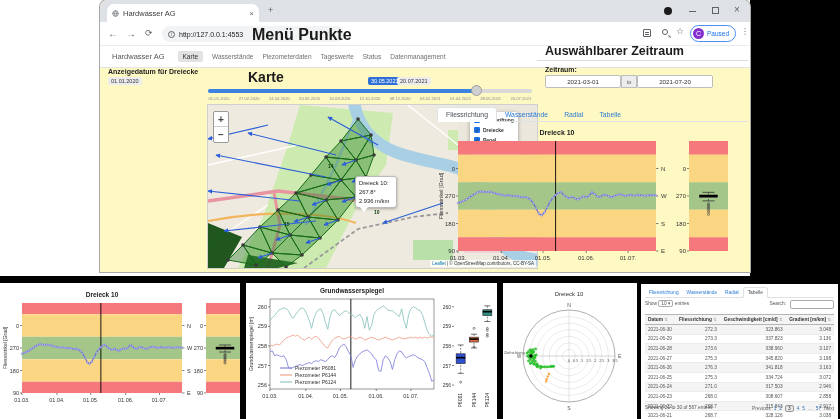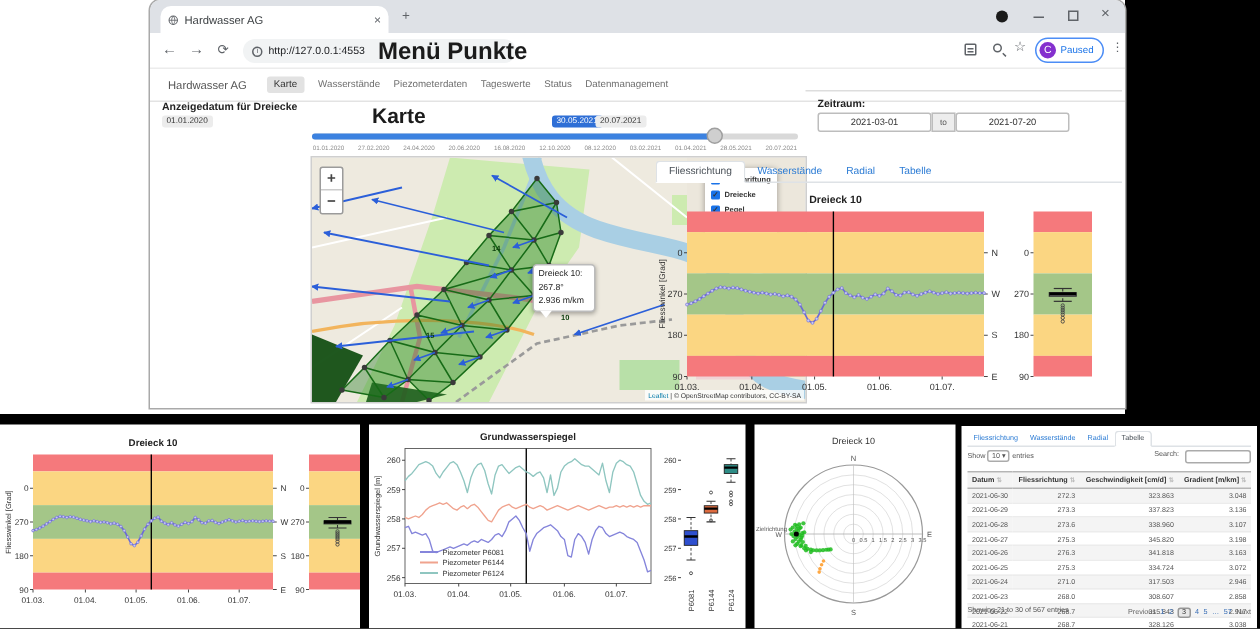--- a/index.html
+++ b/index.html
@@ -3,21 +3,21 @@
 <meta charset="utf-8">
 <style>
   *{box-sizing:border-box;margin:0;padding:0}
   html,body{background:#000}
   body{font-family:"Liberation Sans",sans-serif}
   #stage{position:relative;width:840px;height:419px;background:#000;overflow:hidden}
   .abs{position:absolute}
   svg text{font-family:"Liberation Sans",sans-serif}
   
   #backdrop{left:0;top:0;width:750px;height:276px;background:#fff}
-  #browser{left:100px;top:0;width:650px;height:272px;background:#ffffff;border-radius:7px 7px 0 0;box-shadow:0 0 0 1px #a9a9a9}
+  #browser{left:100px;top:0;width:650px;height:272px;background:#fef9c3;border-radius:7px 7px 0 0;box-shadow:0 0 0 1px #a9a9a9}
   #titlebar{position:absolute;left:0;top:0;width:100%;height:22px;background:#dee1e6;border-radius:7px 7px 0 0}
   #tab{position:absolute;left:7px;top:4px;width:152px;height:18px;background:#fff;border-radius:7px 7px 0 0;display:flex;align-items:center;padding:0 5px;gap:4px}
   #tab .t{font-size:7.5px;color:#3c4043;flex:1;white-space:nowrap;overflow:hidden}
   .glyph{color:#5f6368}
   #toolbar{position:absolute;left:0;top:22px;width:100%;height:24px;background:#fff;border-bottom:1px solid #ececec;display:flex;align-items:center}
   #urlpill{position:absolute;left:62px;top:4px;width:182px;height:16px;background:#f1f3f4;border-radius:8px;display:flex;align-items:center;padding:0 6px;gap:4px}
   #urlpill .u{font-size:7px;color:#202124;white-space:nowrap}
   .circ-i{width:7px;height:7px;border:0.8px solid #5f6368;border-radius:50%;font-size:5px;color:#5f6368;display:flex;align-items:center;justify-content:center}
   #profilepill{position:absolute;left:590px;top:3px;width:46px;height:17px;border:1.5px solid #4c8df6;border-radius:9px;display:flex;align-items:center;gap:3px;padding:0 2px}
   #avatar{width:11px;height:11px;border-radius:50%;background:#8430ce;color:#fff;font-size:7px;display:flex;align-items:center;justify-content:center}
@@ -258,20 +258,21 @@
         </div>
       <div id="tooltip">
         <div>Dreieck 10:</div>
         <div>267.8°</div>
         <div>2.936 m/km</div>
       </div>
       <div id="attrib"><span class="lnk">Leaflet</span><span> | © OpenStreetMap contributors, CC-BY-SA</span></div>
     </div>
 
     <div class="annot" style="left:148px;top:69px;font-size:14px">Karte</div>
+    <div class="annot" style="left:445px;top:44px;font-size:12.5px">Auswählbarer Zeitraum</div>
     <div class="abs" style="left:437px;top:60px;width:211px;border-top:1px solid #ddd"></div>
     <div class="smallbold" style="left:445px;top:66px">Zeitraum:</div>
     <div class="dateinput" style="left:445px;top:75px;width:76px">2021-03-01</div>
     <div id="tobox" style="left:521px;top:75px">to</div>
     <div class="dateinput" style="left:537px;top:75px;width:76px">2021-07-20</div>
     <div id="main-tabs" class="tabbar" style="left:337px;top:107px;width:311px">
         <span class="tabitem active">Fliessrichtung</span>
         <span class="tabitem">Wasserstände</span>
         <span class="tabitem">Radial</span>
         <span class="tabitem">Tabelle</span>

